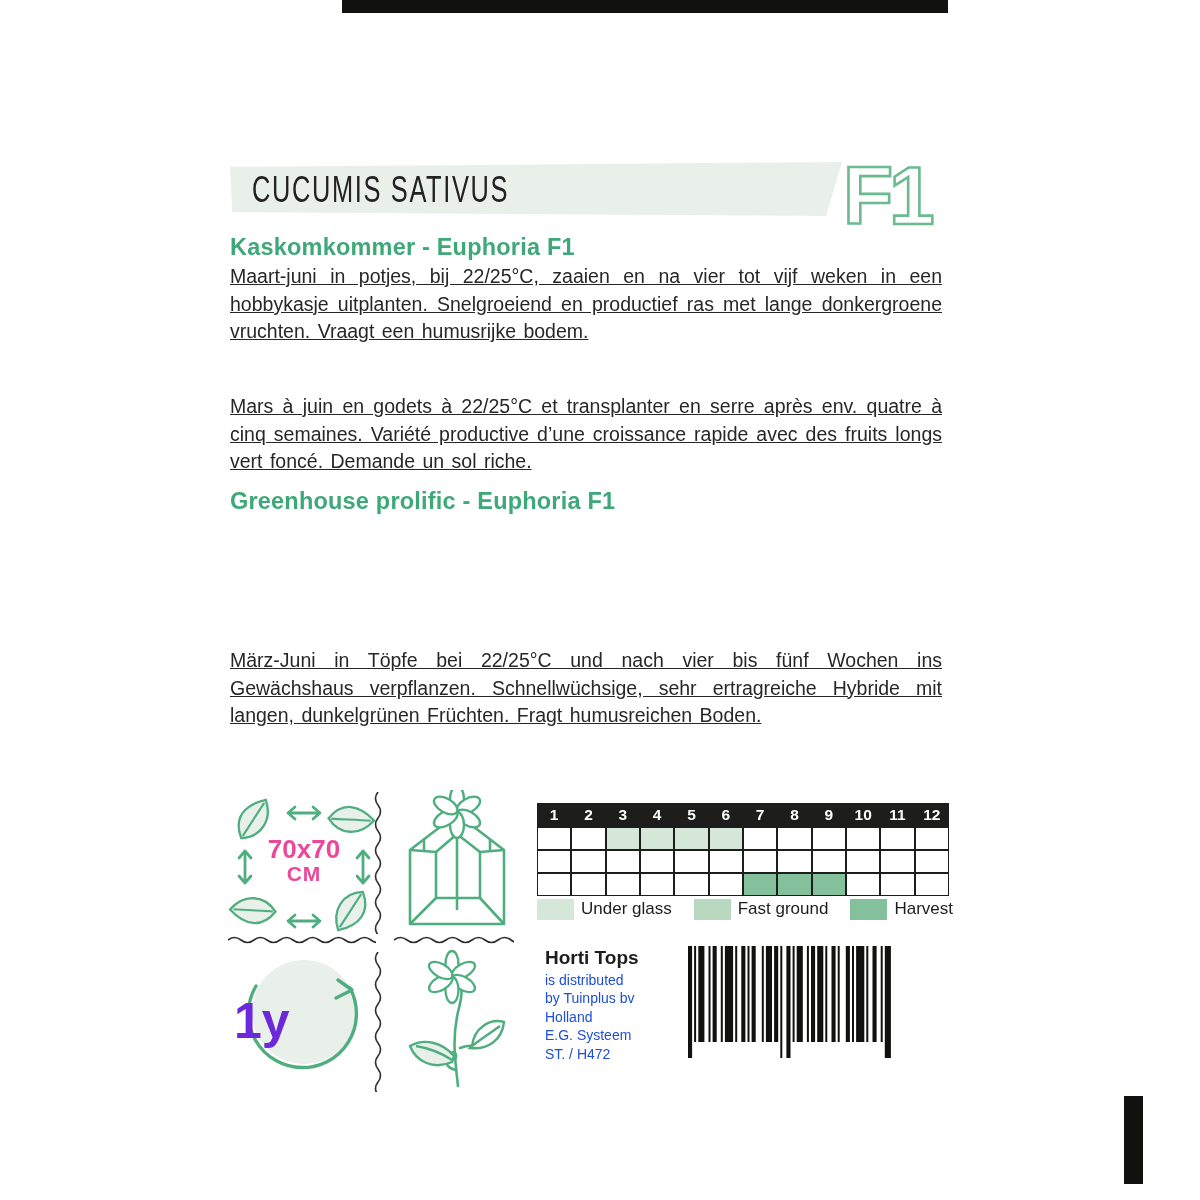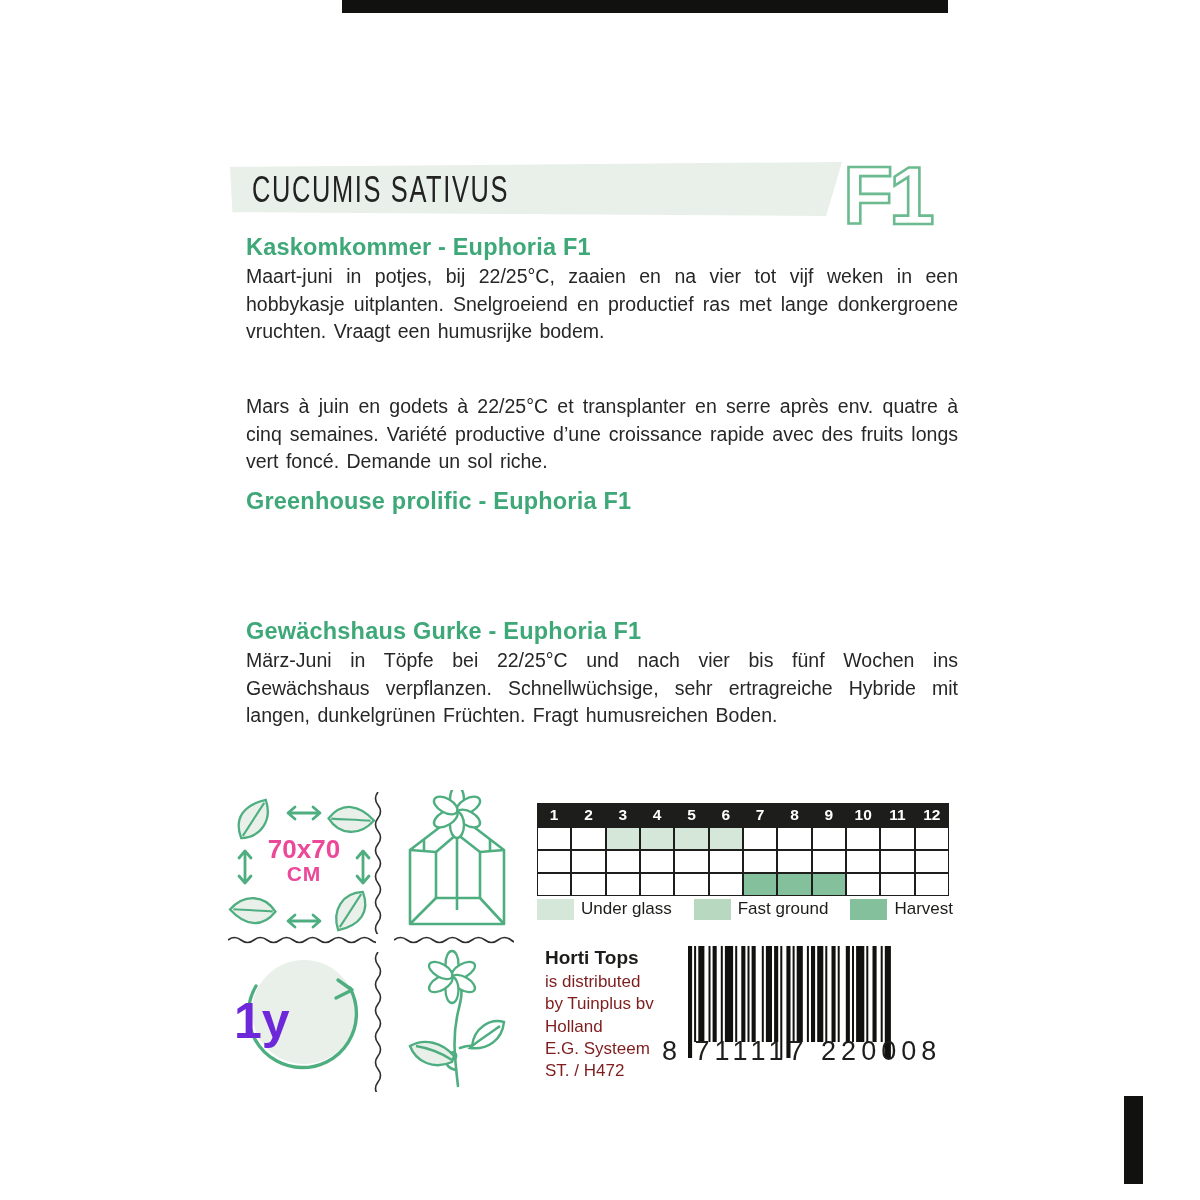--- a/index.html
+++ b/index.html
@@ -12,23 +12,23 @@
   
   #banner{left:230px;top:162px;width:612px;height:54px;background:#e9efe9;
           clip-path:polygon(0 9%,100% 0,97.4% 100%,0.4% 93%);}
   #species-title{left:252px;top:168px;height:44px;line-height:44px;font-size:31px;
           letter-spacing:2px;font-weight:500;color:#222;transform:scale(.82,1.22);
           transform-origin:left center;white-space:nowrap;}
   #f1-badge{left:843px;top:150px;width:76px;height:96px;font-size:82px;line-height:92px;
           font-weight:bold;color:#fdfefd;-webkit-text-stroke:2.6px #6cbb90;letter-spacing:-4px;
           text-align:center;}
   
-  .section{left:230px;width:712px;margin-left:16px;}
+  .section{left:230px;width:712px;}
   .sec-head{font-size:23.5px;font-weight:bold;color:#3ea878;letter-spacing:.2px;}
-  .sec-body{font-size:19.5px;line-height:1.42;color:#272727;text-align:justify;word-spacing:2px;}
+  .sec-body{font-size:19.5px;line-height:1.42;color:#272727;text-align:justify;word-spacing:2px;text-decoration:underline;}
   #sec0h{top:234px;} #sec0b{top:263px;}
   #sec1h{top:364px;} #sec1b{top:393px;}
   #sec2h{top:488px;} #sec2b{top:517px;}
   #sec3h{top:618px;} #sec3b{top:647px;}
   
   svg{display:block;}
   #spacing-box{left:228px;top:792px;width:152px;height:148px;}
   #spacing-text{left:240px;top:836px;width:128px;text-align:center;color:#ec4899;font-weight:bold;}
   #spacing-value{font-size:26px;line-height:26px;}
   #spacing-unit{font-size:21px;line-height:24px;letter-spacing:1px;}
@@ -43,21 +43,21 @@
   .cal-row{display:grid;grid-template-columns:repeat(12,1fr);}
   .cal-cell{border:1px solid #1d1d1b;height:21px;background:#fff;}
   .cal-head{background:#1d1d1b;color:#fff;font-size:15.5px;font-weight:bold;text-align:center;
             line-height:22px;height:22px;border:1px solid #1d1d1b;}
   #legend{left:537px;top:899px;width:412px;display:flex;align-items:flex-start;font-size:17px;}
   .legend-swatch{width:37px;height:21px;margin-right:7px;flex:none;}
   .legend-label{margin-right:22px;white-space:nowrap;}
   
   #distributor{left:545px;top:946px;width:130px;}
   #distributor-name{font-size:19px;font-weight:bold;line-height:1.3;}
-  .dist-line{font-size:17px;line-height:1.32;color:#7f1d1d;}
+  .dist-line{font-size:14px;line-height:1.32;color:#1d4ed8;}
   #barcode{left:662px;top:944px;width:280px;height:130px;}
   #barcode-digits{position:absolute;left:0;top:92px;width:272px;font-size:27px;
                   letter-spacing:5px;white-space:nowrap;}
   
   .wave{position:absolute;}
 </style>
 </head>
 <body>
 
 <div id="page">
@@ -65,21 +65,20 @@
   <div class="abs" id="top-bar"></div>
 
   <div class="abs" id="banner"></div>
   <div class="abs" id="species-title">CUCUMIS SATIVUS</div>
   <div class="abs" id="f1-badge">F1</div>
 
   <div class="abs section sec-head" id="sec0h">Kaskomkommer - Euphoria F1</div>
   <div class="abs section sec-body" id="sec0b">Maart-juni in potjes, bij 22/25°C, zaaien en na vier tot vijf weken in een hobbykasje uitplanten. Snelgroeiend en productief ras met lange donkergroene vruchten. Vraagt een humusrijke bodem.</div>
   <div class="abs section sec-body" id="sec1b">Mars à juin en godets à 22/25°C et transplanter en serre après env. quatre à cinq semaines. Variété productive d’une croissance rapide avec des fruits longs vert foncé. Demande un sol riche.</div>
   <div class="abs section sec-head" id="sec2h">Greenhouse prolific - Euphoria F1</div>
-  <div class="abs section sec-head" id="sec3h">Gewächshaus Gurke - Euphoria F1</div>
   <div class="abs section sec-body" id="sec3b">März-Juni in Töpfe bei 22/25°C und nach vier bis fünf Wochen ins Gewächshaus verpflanzen. Schnellwüchsige, sehr ertragreiche Hybride mit langen, dunkelgrünen Früchten. Fragt humusreichen Boden.</div>
 
   <div class="abs" id="spacing-box">
     <svg class="leaf" style="left:2px;top:4px;transform:rotate(-8deg)" viewBox="0 0 48 48">
       <path d="M40 6 C 44 28 30 44 9 42 C 4 20 17 8 40 6 Z" fill="#e9f0ea" stroke="#4fae80" stroke-width="2.4"></path>
       <path d="M11 40 C 19 31 29 19 38 9" fill="none" stroke="#4fae80" stroke-width="2.2"></path>
     </svg>
     <svg class="leaf" style="left:100px;top:4px;transform:rotate(52deg)" viewBox="0 0 48 48">
       <path d="M40 6 C 44 28 30 44 9 42 C 4 20 17 8 40 6 Z" fill="#e9f0ea" stroke="#4fae80" stroke-width="2.4"></path>
       <path d="M11 40 C 19 31 29 19 38 9" fill="none" stroke="#4fae80" stroke-width="2.2"></path>
@@ -282,21 +281,20 @@
         <rect x="169.5" y="2" width="4.1" height="96" fill="#111110"></rect>
         <rect x="175.7" y="2" width="2.0" height="96" fill="#111110"></rect>
         <rect x="183.8" y="2" width="4.1" height="96" fill="#111110"></rect>
         <rect x="190.0" y="2" width="2.0" height="96" fill="#111110"></rect>
         <rect x="194.1" y="2" width="8.2" height="96" fill="#111110"></rect>
         <rect x="204.3" y="2" width="2.0" height="96" fill="#111110"></rect>
         <rect x="210.5" y="2" width="4.1" height="96" fill="#111110"></rect>
         <rect x="218.7" y="2" width="2.0" height="96" fill="#111110"></rect>
         <rect x="222.8" y="2" width="6.1" height="112" fill="#111110"></rect>
       </svg>
-    <div id="barcode-digits">8 711117 220008</div>
   </div>
 
   <div class="wave" style="left:372px;top:792px;width:12px;height:142px;">
       <svg width="12" height="142">
         <path d="M6 0 q-5 6.5 0 13 q5 6.5 0 13 q-5 6.5 0 13 q5 6.5 0 13 q-5 6.5 0 13 q5 6.5 0 13 q-5 6.5 0 13 q5 6.5 0 13 q-5 6.5 0 13 q5 6.5 0 13 q-5 6.5 0 13 q5 6.5 0 13" fill="none" stroke="#2e2e2e" stroke-width="1.6"></path>
       </svg>
     </div>
   <div class="wave" style="left:372px;top:952px;width:12px;height:140px;">
       <svg width="12" height="140">
         <path d="M6 0 q-5 6.5 0 13 q5 6.5 0 13 q-5 6.5 0 13 q5 6.5 0 13 q-5 6.5 0 13 q5 6.5 0 13 q-5 6.5 0 13 q5 6.5 0 13 q-5 6.5 0 13 q5 6.5 0 13 q-5 6.5 0 13 q5 6.5 0 13" fill="none" stroke="#2e2e2e" stroke-width="1.6"></path>

